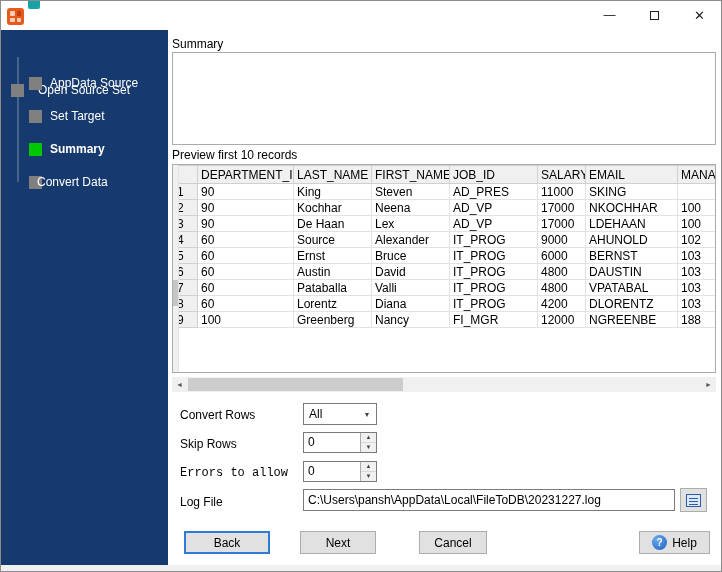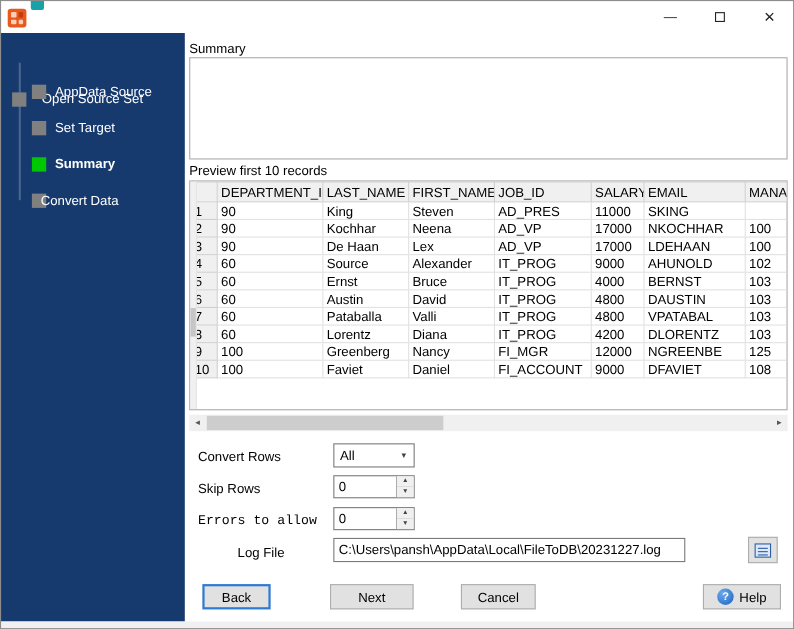--- a/index.html
+++ b/index.html
@@ -59,43 +59,43 @@
 
   
   .hscroll { position:absolute; left:172px; top:377px; width:544px; height:15px; background:#f0f0f0; }
   .scroll-arrow { position:absolute; top:0; width:15px; height:15px; font-size:7px; color:#555; text-align:center; line-height:15px; }
   .scroll-left { left:0; }
   .scroll-right { right:0; }
   .hscroll-thumb { position:absolute; left:16px; top:1px; width:215px; height:13px; background:#cdcdcd; }
 
   
   .form-label { position:absolute; left:180px; }
-  #lbl-convert { top:408px; } #lbl-skip { top:437px; } #lbl-errors { top:466px;font-family:Liberation Mono, monospace; } #lbl-log { top:495px;margin-left:36px; }
+  #lbl-convert { top:408px; } #lbl-skip { top:437px; } #lbl-errors { top:466px;font-family:Liberation Mono, monospace; } #lbl-log { top:495px; }
   .combo { position:absolute; left:303px; top:403px; width:74px; height:22px; border:1px solid #7a7a7a; background:#fff;
            display:flex; align-items:center; }
   .combo-val { flex:1; padding:0 5px; }
   .combo-arrow { width:18px; text-align:center; font-size:7px; color:#444; }
   .spin { position:absolute; left:303px; width:74px; height:21px; border:1px solid #7a7a7a; background:#fff; display:flex; }
   #spin-skip { top:432px; } #spin-errors { top:461px; }
   .spin-val { flex:1; padding:2px 4px; }
   .spin-btns { width:16px; display:flex; flex-direction:column; border-left:1px solid #ababab; }
   .spin-up, .spin-down { flex:1; background:#f0f0f0; font-size:6px; color:#444; text-align:center; line-height:9px; }
   .spin-up { border-bottom:1px solid #d9d9d9; }
-  .log-input { position:absolute; left:303px; top:489px; width:320px; height:22px; border:1px solid #7a7a7a;
+  .log-input { position:absolute; left:303px; top:489px; width:372px; height:22px; border:1px solid #7a7a7a;
                padding:10px 4px; font-family:"Liberation Sans",sans-serif; font-size:12px; background:#fff; }
   .log-btn { position:absolute; left:680px; top:488px; width:27px; height:24px; background:#e1e1e1; border:1px solid #adadad;
              display:flex; align-items:center; justify-content:center; }
   .log-icon { width:15px; height:13px; border:1px solid #2e5fa3; background:#dde8f8; position:relative; }
   .log-icon::before { content:""; position:absolute; left:2px; right:2px; top:3px; height:1px; background:#2e5fa3;
                       box-shadow:0 3px 0 #2e5fa3, 0 6px 0 #2e5fa3; }
 
   
   .btn { position:absolute; top:531px; height:23px; background:#e1e1e1; border:1px solid #adadad;
          display:flex; align-items:center; justify-content:center; font-size:12px; cursor:default; }
-  #btn-back { left:184px; width:62px; border:2px solid var(--focus,#2e7bd6); }
+  #btn-back { left:184px; width:86px; border:2px solid var(--focus,#2e7bd6); }
   #btn-next { left:300px; width:76px; }
   #btn-cancel { left:419px; width:68px; }
   #btn-help { left:639px; width:71px; gap:5px; }
   .help-icon { width:15px; height:15px; border-radius:50%; background:radial-gradient(circle at 35% 30%, #6babef, #1c5fbf);
                color:#fff; font-weight:bold; font-size:10px; line-height:15px; text-align:center; }
 
   .bottom-strip { position:absolute; left:0; right:0; bottom:0; height:7px; background:#f0f0f0; }
 </style>
 </head>
 <body>
@@ -216,21 +216,21 @@
           <td>9000</td>
           <td>AHUNOLD</td>
           <td>102</td>
         </tr>
         <tr>
           <td class="rowhdr">5</td>
           <td>60</td>
           <td>Ernst</td>
           <td>Bruce</td>
           <td>IT_PROG</td>
-          <td>4000</td>
+          <td>6000</td>
           <td>BERNST</td>
           <td>103</td>
         </tr>
         <tr>
           <td class="rowhdr">6</td>
           <td>60</td>
           <td>Austin</td>
           <td>David</td>
           <td>IT_PROG</td>
           <td>4800</td>
@@ -258,31 +258,21 @@
           <td>103</td>
         </tr>
         <tr>
           <td class="rowhdr">9</td>
           <td>100</td>
           <td>Greenberg</td>
           <td>Nancy</td>
           <td>FI_MGR</td>
           <td>12000</td>
           <td>NGREENBE</td>
-          <td>125</td>
-        </tr>
-        <tr>
-          <td class="rowhdr">10</td>
-          <td>100</td>
-          <td>Faviet</td>
-          <td>Daniel</td>
-          <td>FI_ACCOUNT</td>
-          <td>9000</td>
-          <td>DFAVIET</td>
-          <td>108</td>
+          <td>188</td>
         </tr>
       </tbody>
     </table>
   <div class="grid-vscroll">
     <div class="grid-vscroll-thumb"></div>
   </div>
 </div>
 <div class="hscroll">
   <div class="scroll-arrow scroll-left">◄</div>
   <div class="hscroll-thumb"></div>

